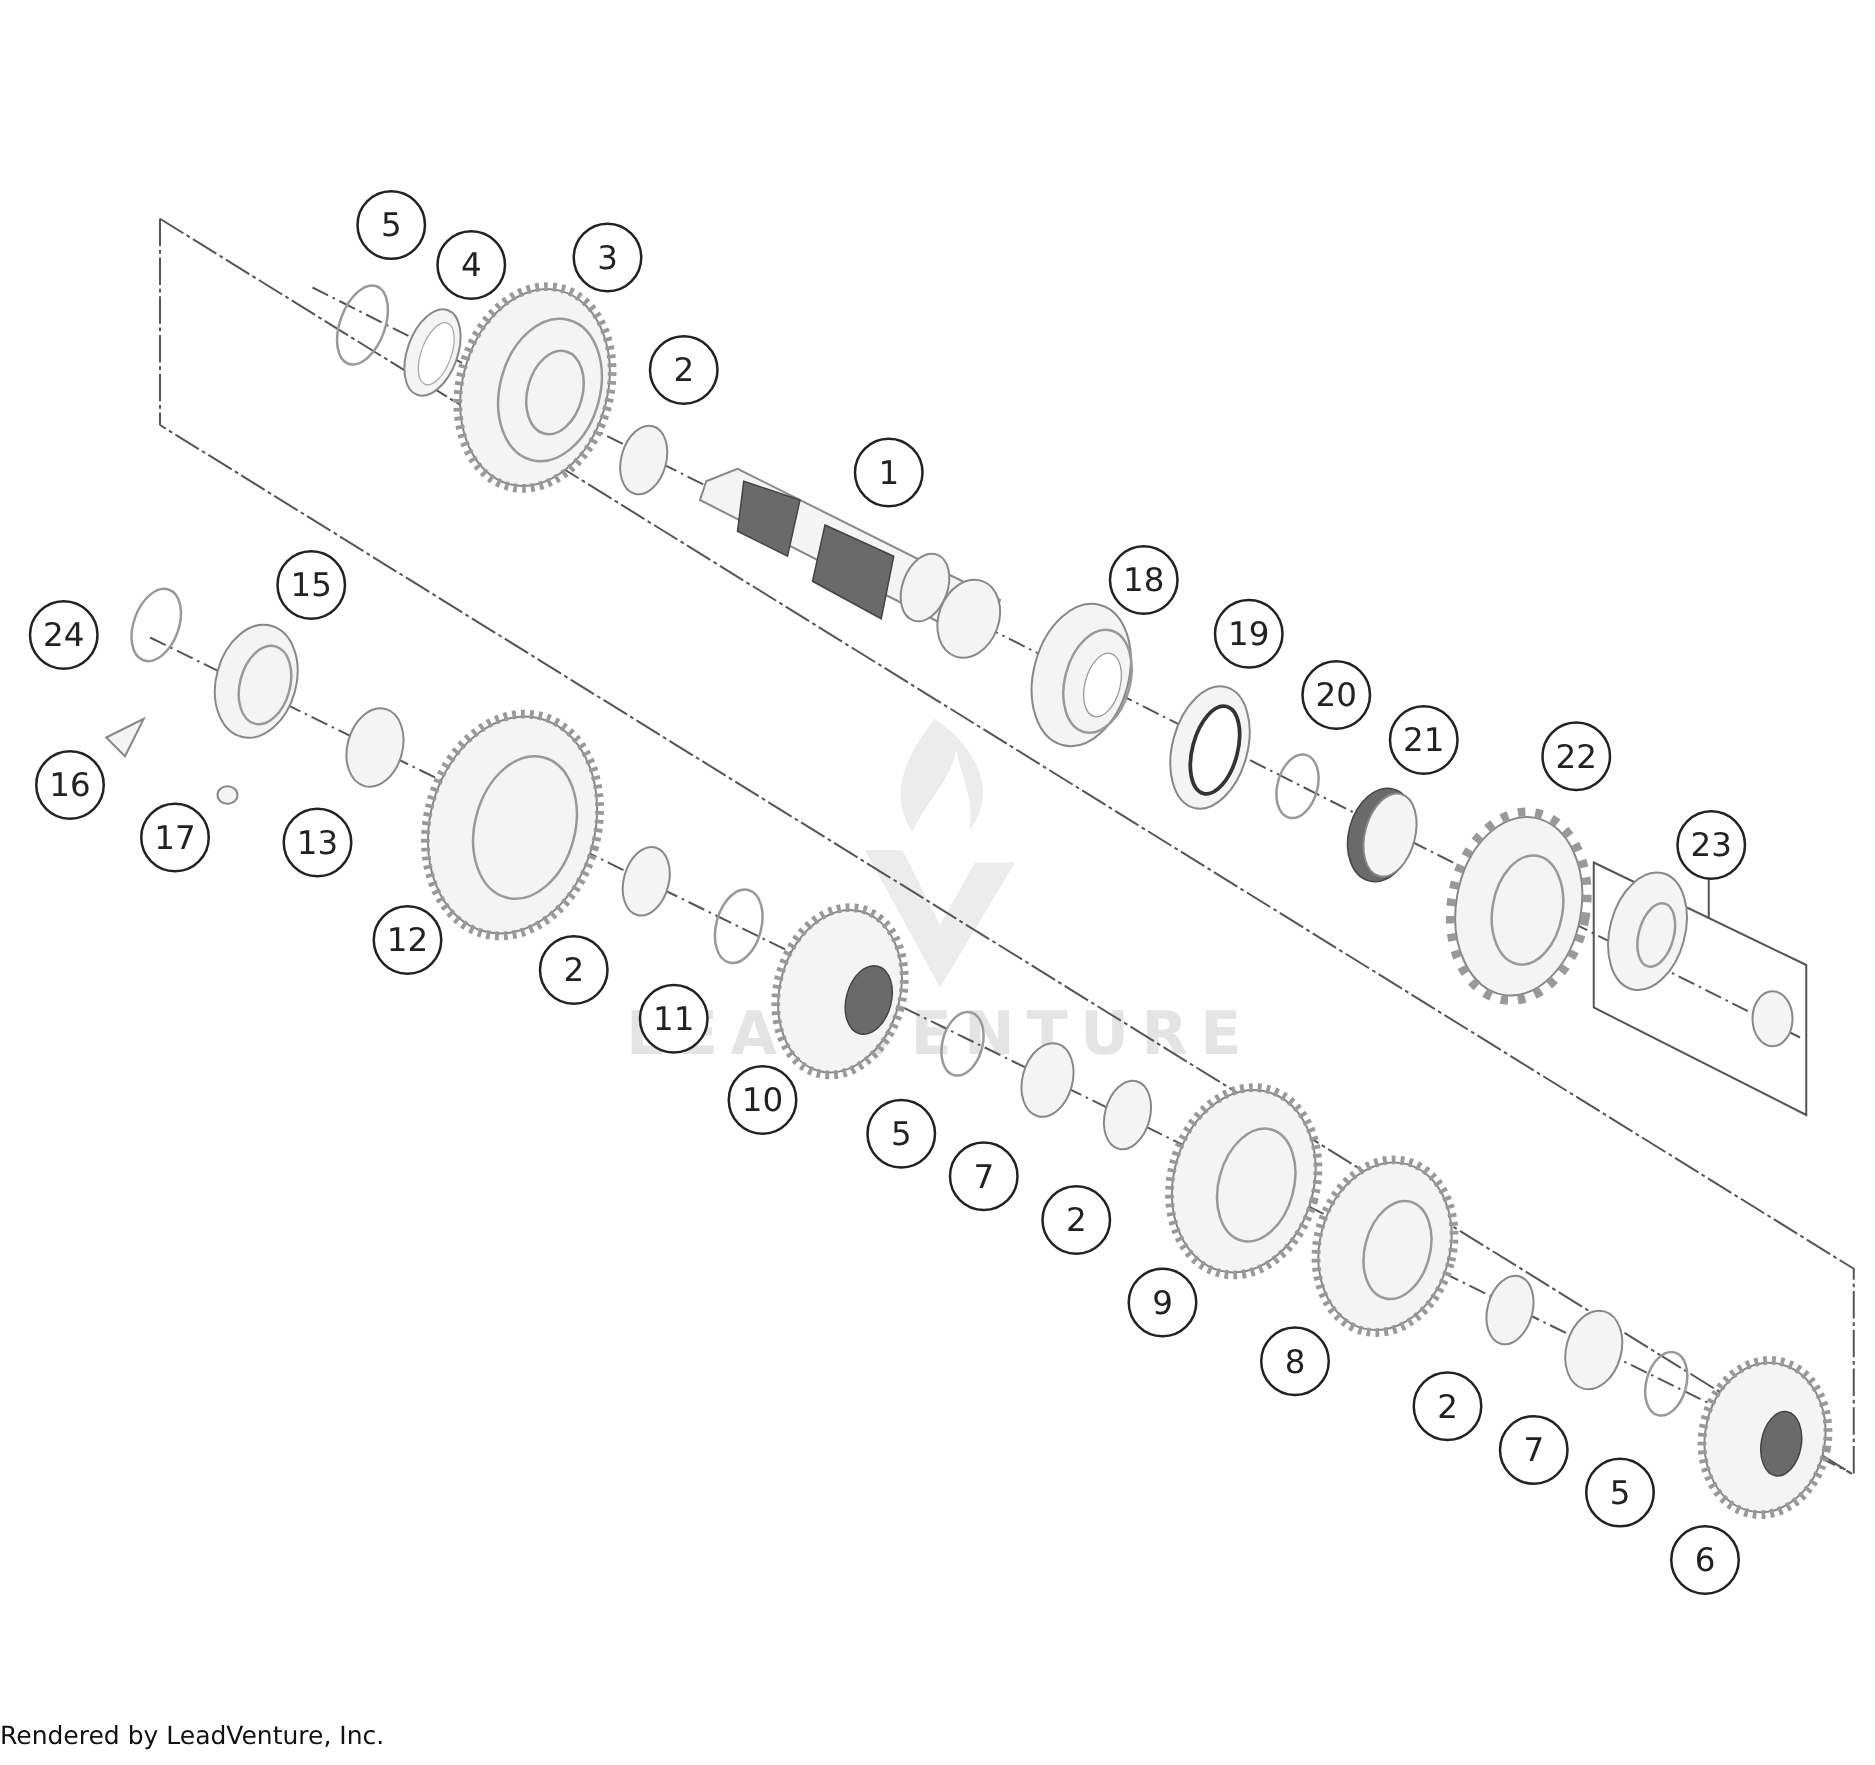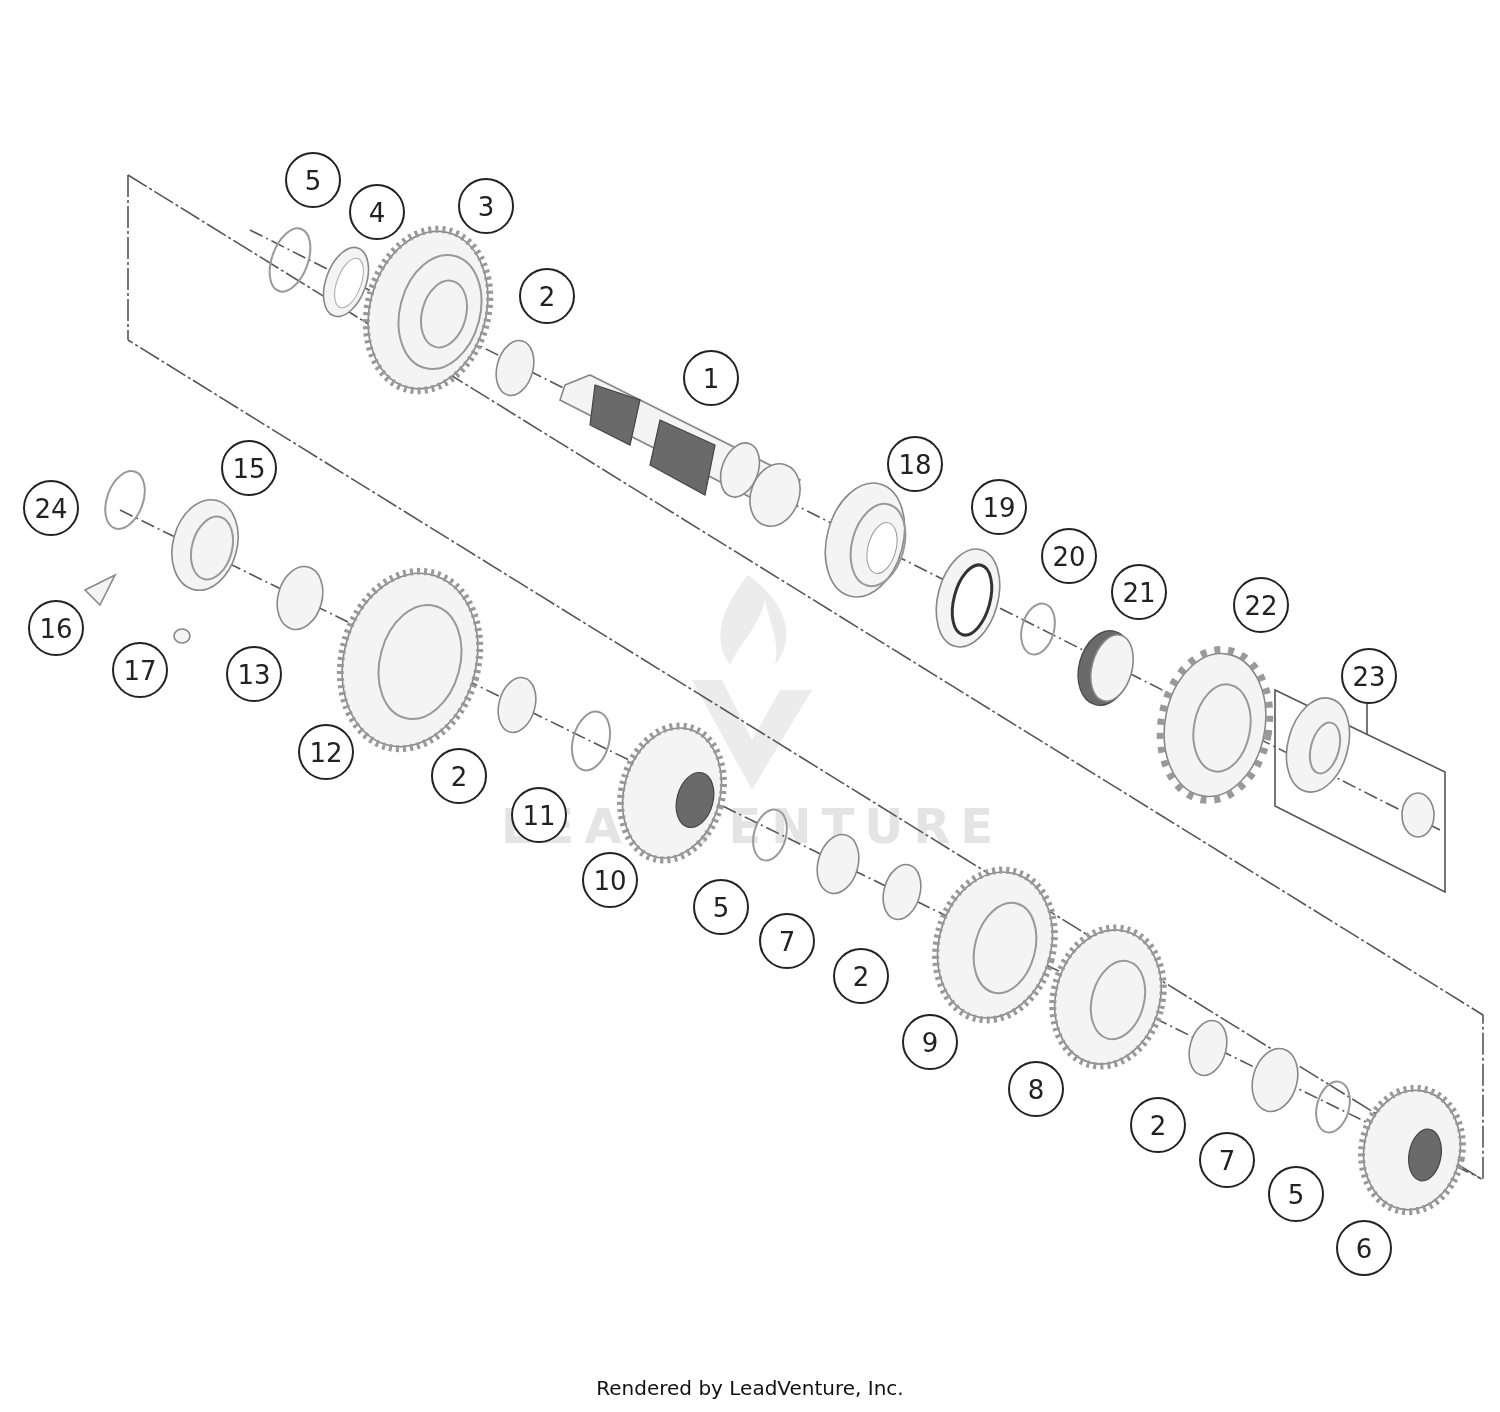--- a/index.html
+++ b/index.html
@@ -8,21 +8,21 @@
   .callout circle { fill:#ffffff; stroke:#222; stroke-width:2; }
   .callout text { font-family:"DejaVu Sans", sans-serif; font-size:26px; fill:#222; text-anchor:middle; dominant-baseline:central; }
   .axis { stroke:#555; stroke-width:1.6; stroke-dasharray:14 4 2 4; fill:none; }
   .frame { stroke:#555; stroke-width:1.6; stroke-dasharray:22 3 3 3; fill:none; }
   .part { fill:#f4f4f4; stroke:#888; stroke-width:1.6; }
   .part-dark { fill:#6a6a6a; stroke:#444; stroke-width:1.2; }
   .teeth { fill:none; stroke:#999; stroke-width:7; stroke-dasharray:3 4; }
   .ring { fill:none; stroke:#999; stroke-width:2; }
   .wm-text { font-family:"DejaVu Sans", sans-serif; font-size:48px; font-weight:bold; fill:#e4e4e4; letter-spacing:10px; text-anchor:middle; }
   .wm-shape { fill:#ececec; }
-  #footer { position:absolute; left:0; width:1500px; top:1376px; text-align:center; font-family:"DejaVu Sans", sans-serif; font-size:20px; color:#111; }
+  #footer { position:absolute; left:0; width:1500px; top:1376px; font-family:"DejaVu Sans", sans-serif; font-size:20px; color:#111; }
 </style>
 </head>
 <body>
 
 <svg id="diagram" viewBox="0 0 1500 1412" xmlns="http://www.w3.org/2000/svg">
 
   <g>
     <path class="wm-shape" d="M748 575 C720 610 712 640 730 665 C742 640 760 625 765 600 C770 625 780 640 775 665 C795 640 790 605 748 575 Z"></path>
     <path class="wm-shape" d="M692 680 L722 680 L752 740 L780 690 L812 690 L752 790 Z"></path>
     <text class="wm-text" x="752" y="843">LEADVENTURE</text>

